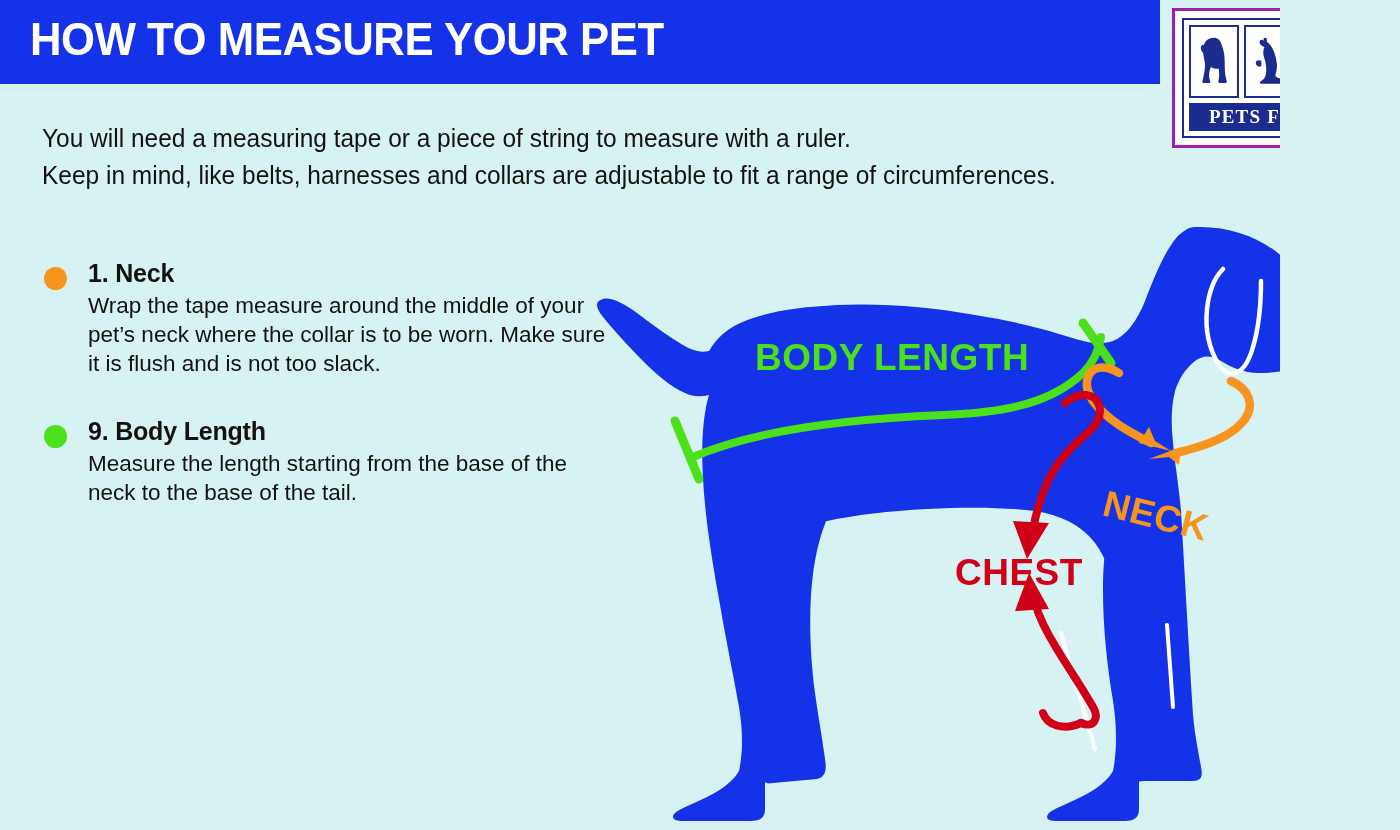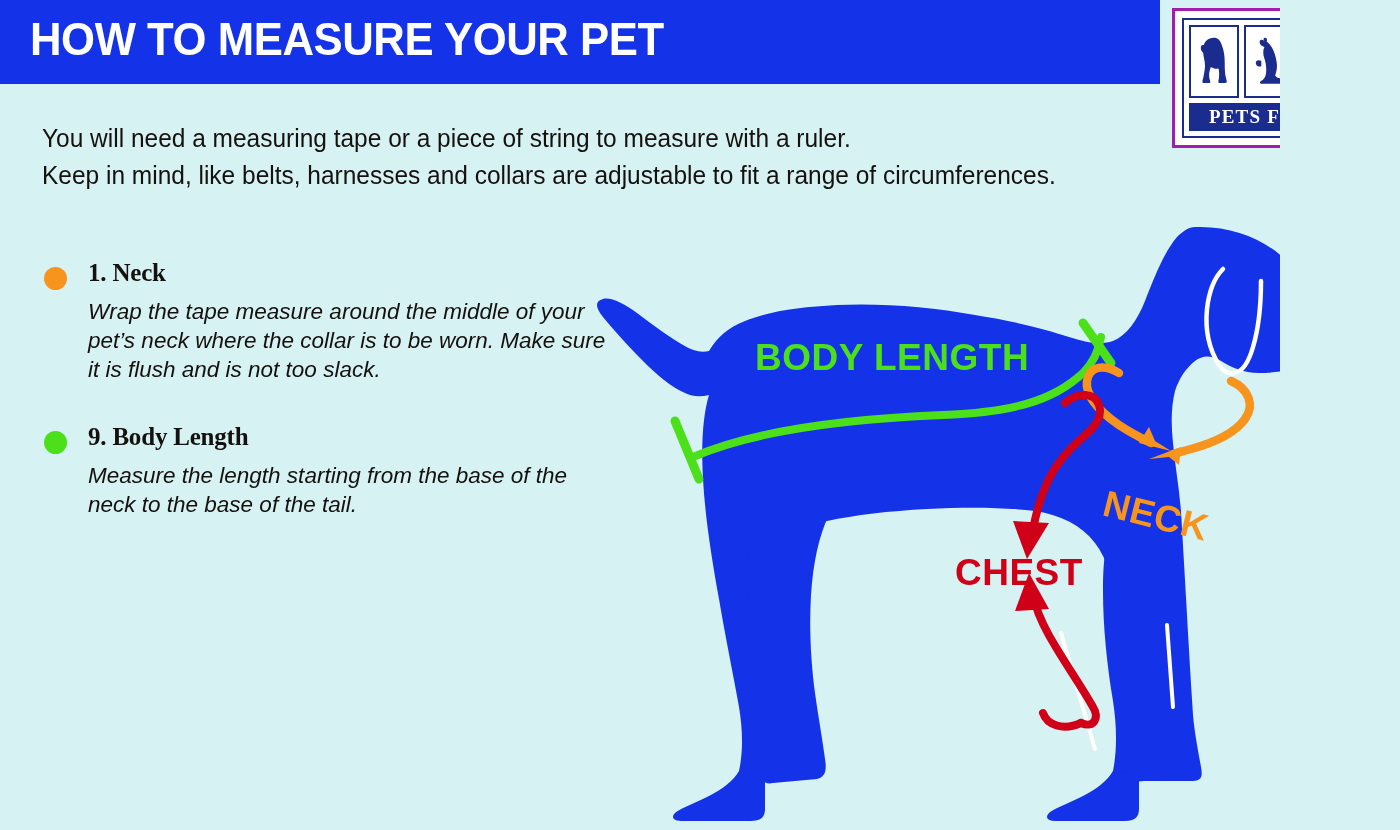--- a/index.html
+++ b/index.html
@@ -129,30 +129,28 @@
     height: 23px;
     border-radius: 50%;
   }
   .step-title {
     margin-left: 48px;
     font-weight: bold;
     font-size: 25px;
     color: #15110f;
     line-height: 30px;
     letter-spacing: -0.2px;
-    font-family: Liberation Serif, serif;
   }
   .step-body {
     margin-left: 48px;
-    margin-top: 9px;
+    margin-top: 3px;
     font-size: 22.5px;
     line-height: 29px;
     color: #15110f;
     max-width: 530px;
-    font-style: italic;
   }
 
   
   .illustration {
     position: absolute;
     left: 583px;
     top: 215px;
     width: 780px;
     height: 610px;
     text-decoration: underline;

